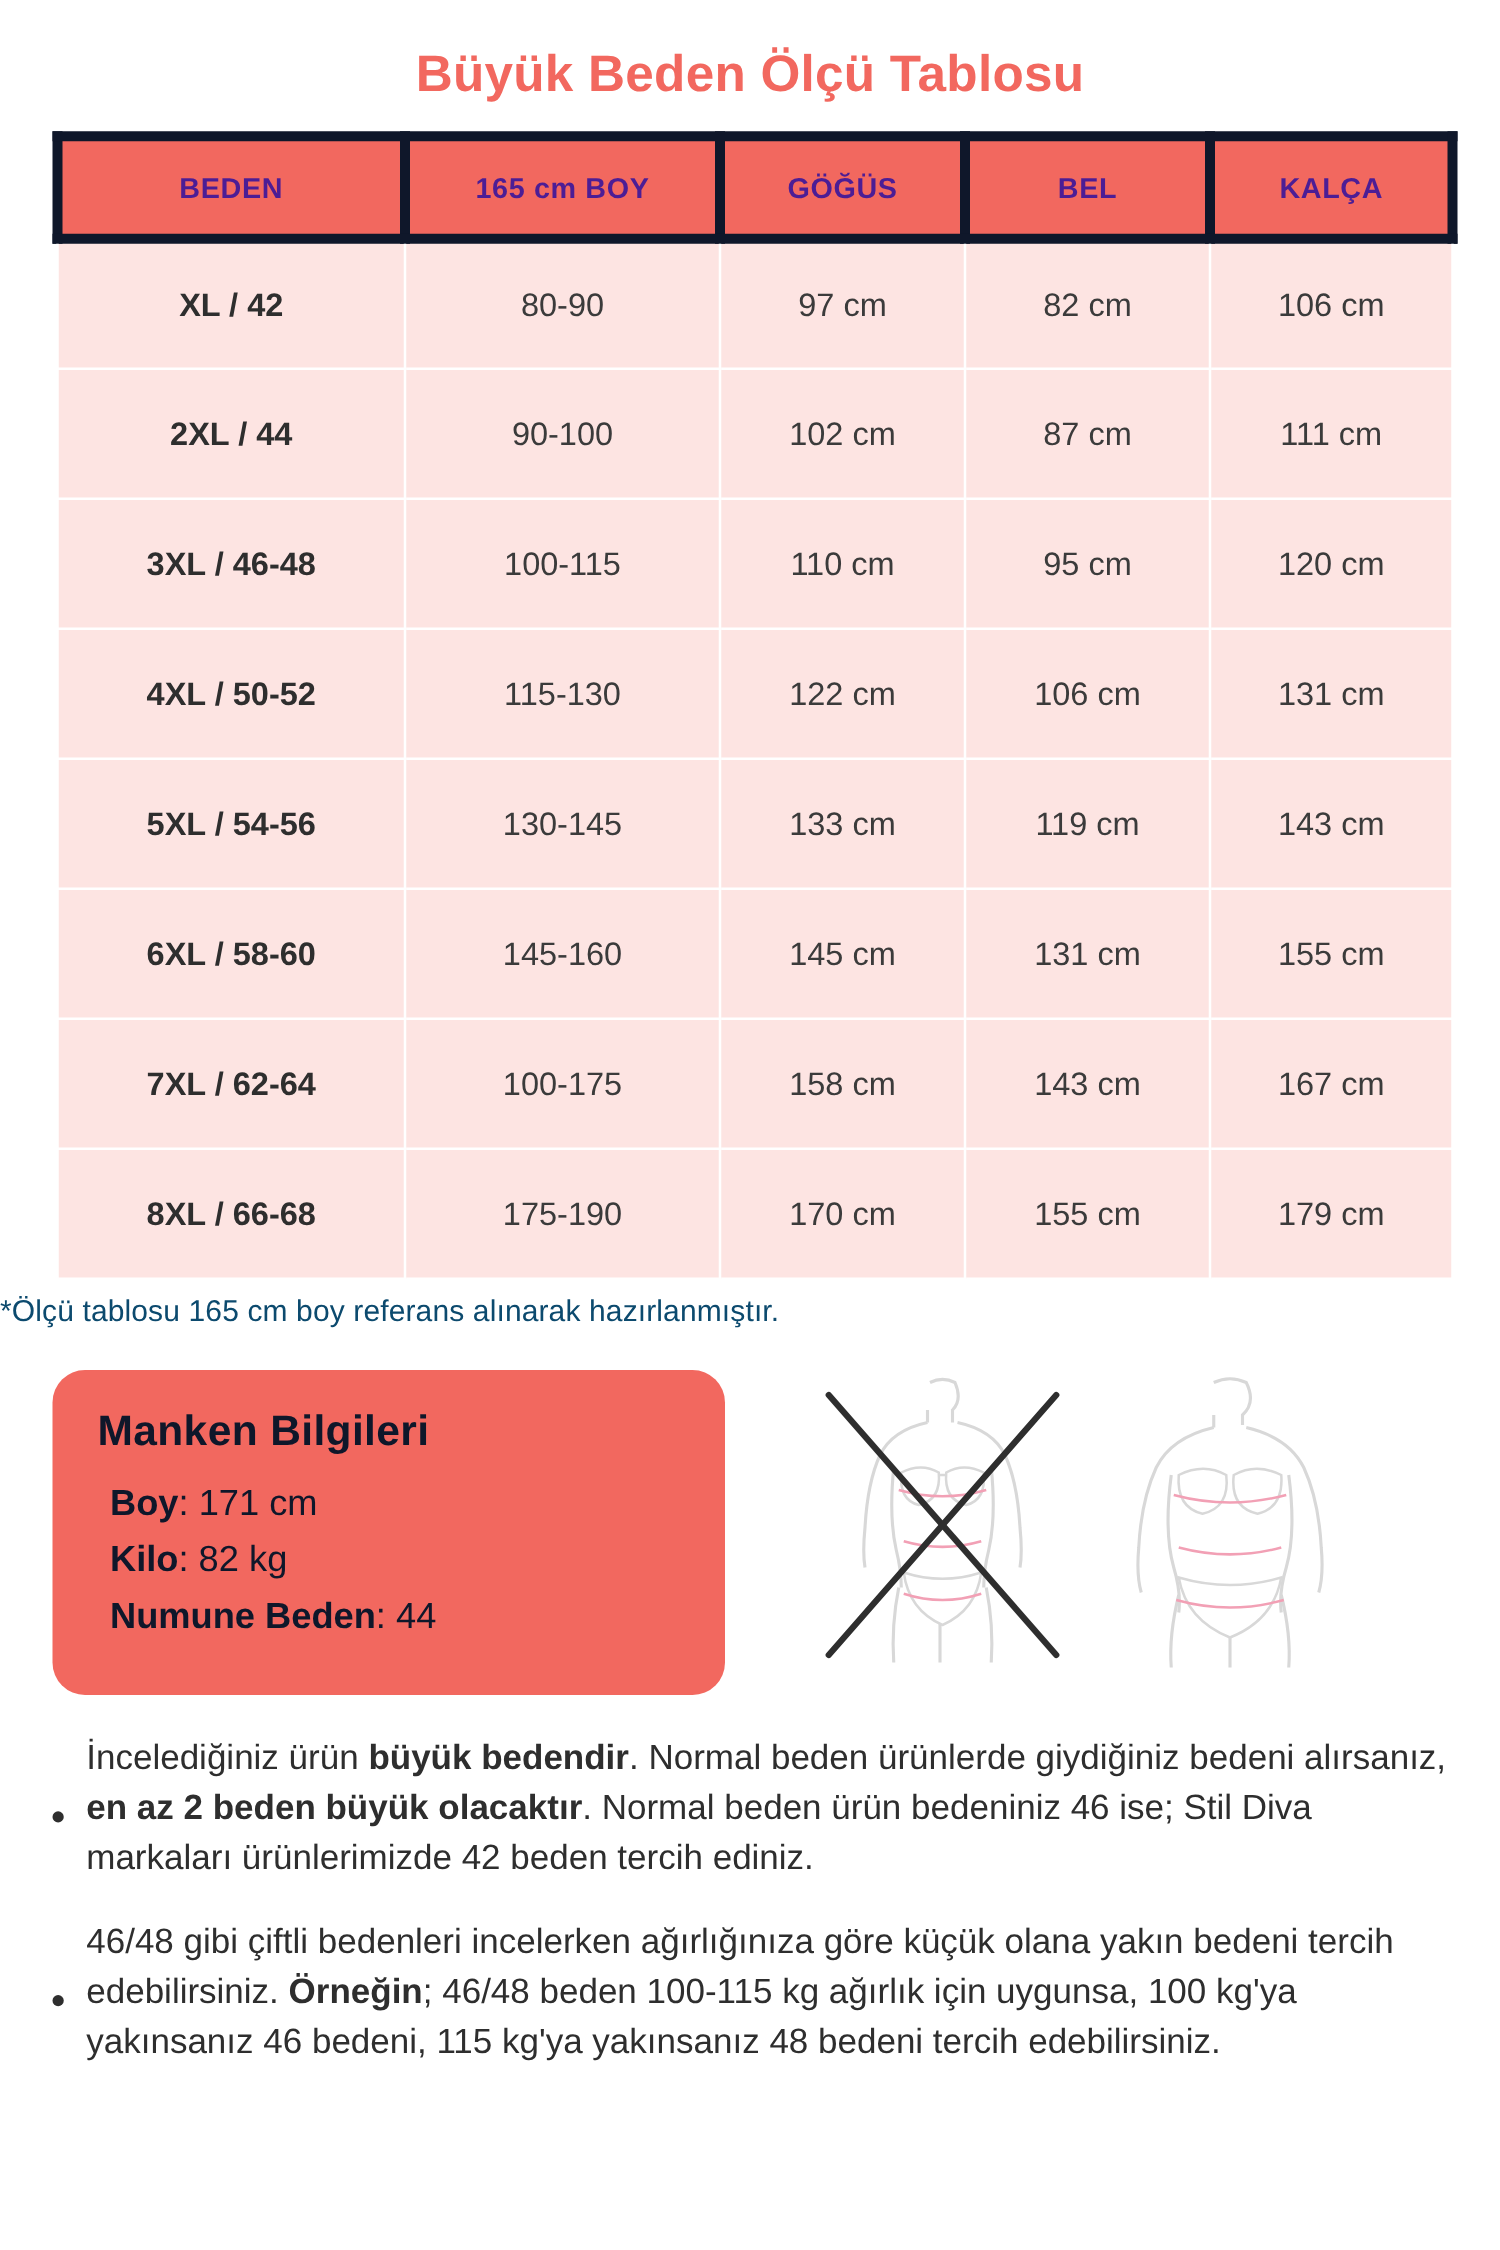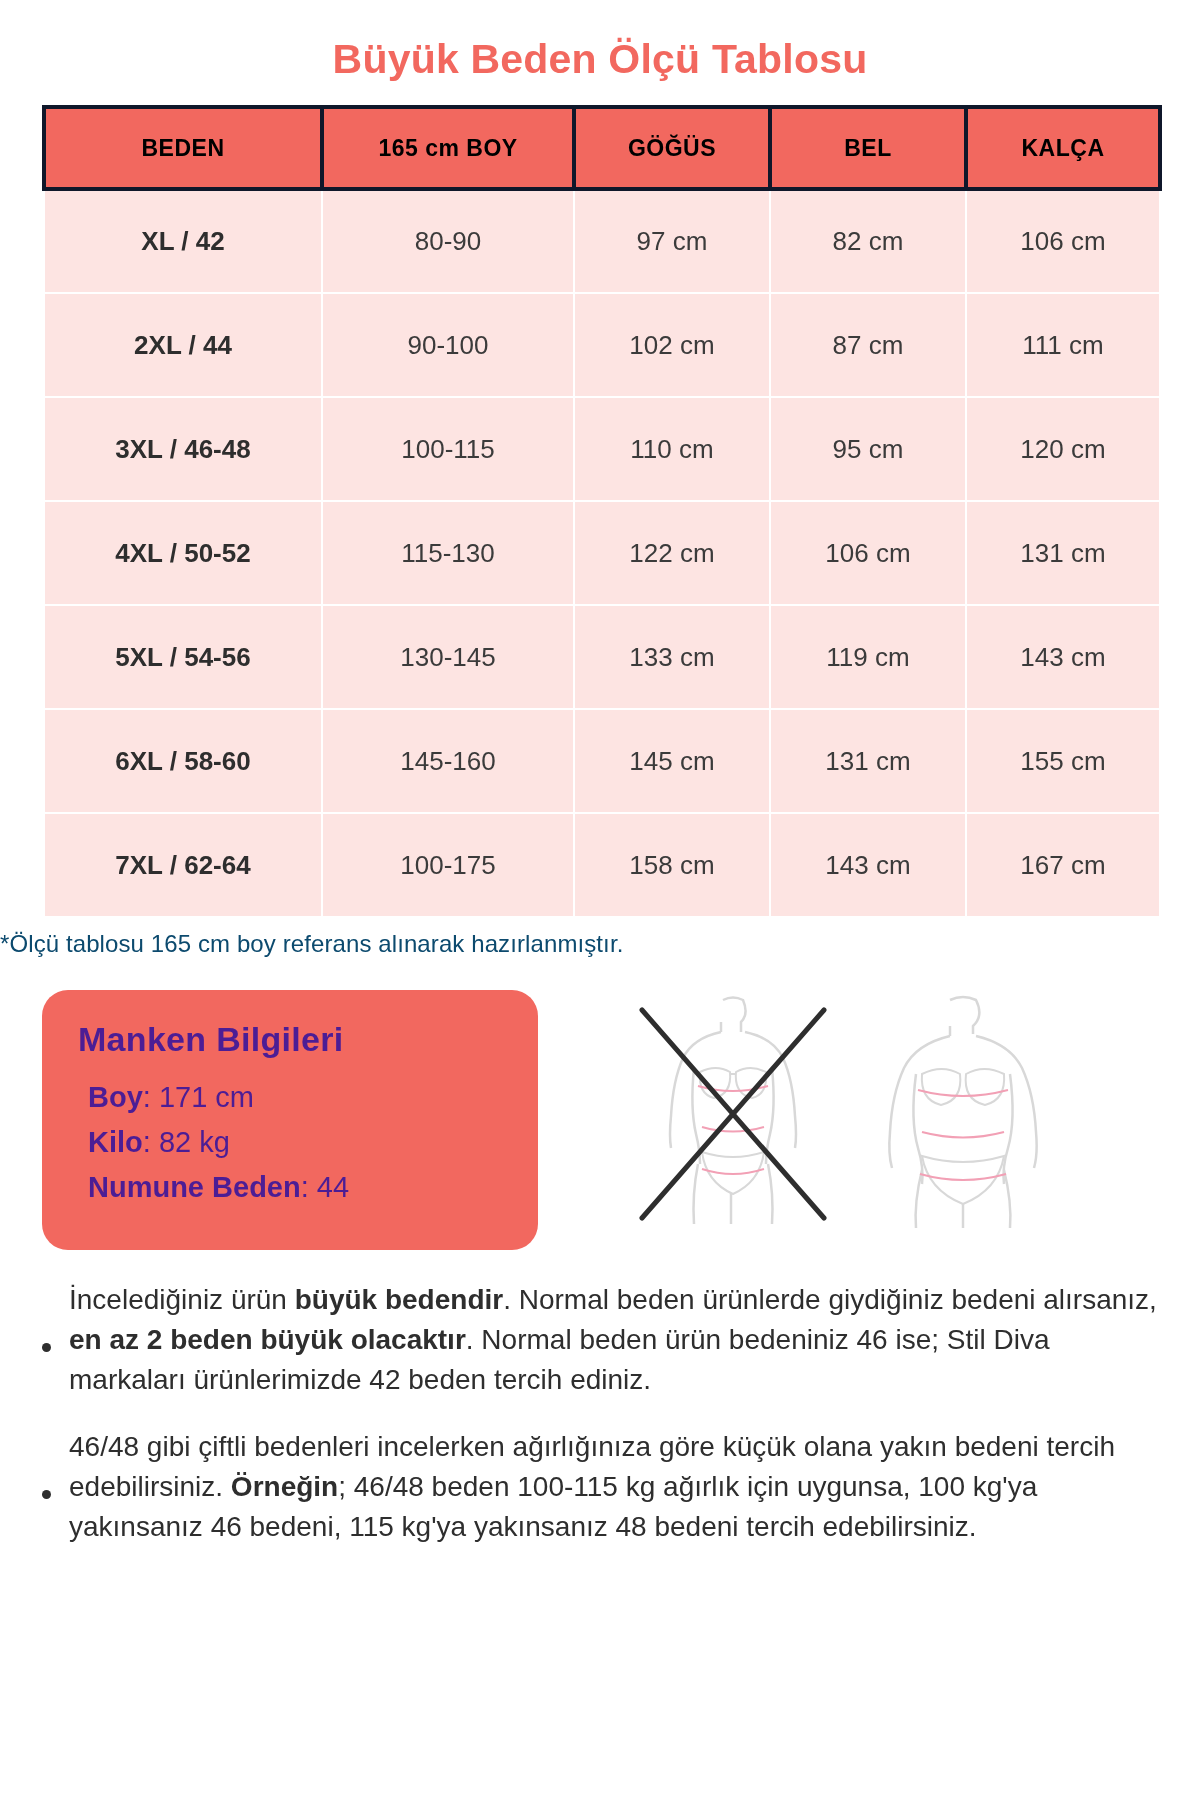--- a/index.html
+++ b/index.html
@@ -35,26 +35,26 @@
   .table-wrap {
     margin: 0 42px;
   }
   table.size-table {
     width: 1116px;
     border-collapse: collapse;
     table-layout: fixed;
   }
   table.size-table thead th {
     background: #f2685f;
-    color: #000000;
+    color: #4c1d95;
     font-size: 23px;
     font-weight: bold;
     letter-spacing: 0.5px;
     height: 82px;
-    border: 4px solid #0f172a;
+    border: 8px solid #0f172a;
     text-align: center;
     vertical-align: middle;
   }
   table.size-table tbody td {
     background: #fde4e2;
     height: 104px;
     border: 2px solid #ffffff;
     text-align: center;
     vertical-align: middle;
     font-size: 26px;
@@ -82,23 +82,23 @@
 
   
   .mid-row {
     display: flex;
     align-items: flex-start;
     margin: 32px 42px 0 42px;
   }
   .model-card {
     background: #f2685f;
     border-radius: 26px;
-    width: 496px;
+    width: 538px;
     padding: 30px 44px 34px 36px;
-    color: #4c1d95;
+    color: #0f172a;
   }
   .model-card h2 {
     margin: 0 0 22px 0;
     font-size: 34px;
     font-weight: bold;
     letter-spacing: 0.3px;
   }
   .model-line {
     font-size: 29px;
     margin-bottom: 12px;
@@ -209,20 +209,27 @@
           <td>145 cm</td>
           <td>131 cm</td>
           <td>155 cm</td>
         </tr>
         <tr>
           <td class="beden">7XL / 62-64</td>
           <td>100-175</td>
           <td>158 cm</td>
           <td>143 cm</td>
           <td>167 cm</td>
+        </tr>
+        <tr>
+          <td class="beden">8XL / 66-68</td>
+          <td>175-190</td>
+          <td>170 cm</td>
+          <td>155 cm</td>
+          <td>179 cm</td>
         </tr>
       </tbody>
     </table>
   </div>
 
   <div class="table-note">*Ölçü tablosu 165 cm boy referans alınarak hazırlanmıştır.</div>
 
   <div class="mid-row">
     <div class="model-card">
       <h2>Manken Bilgileri</h2>

